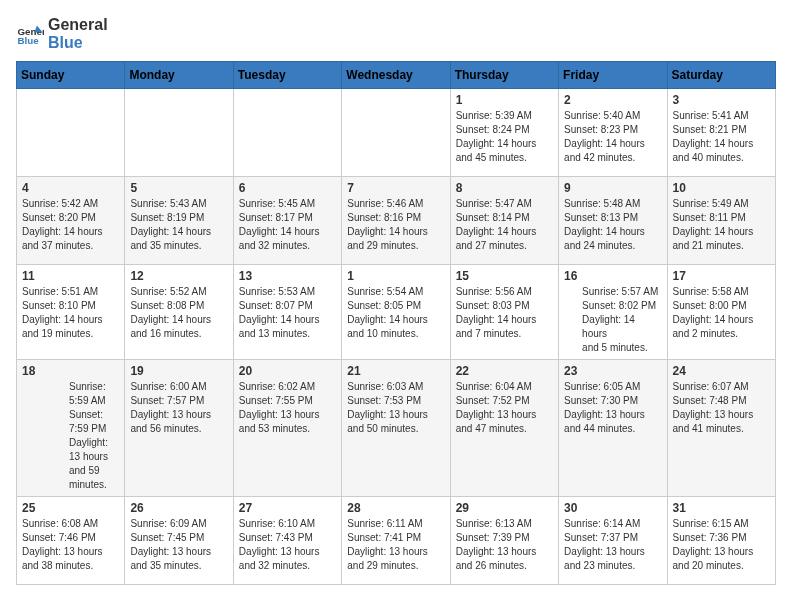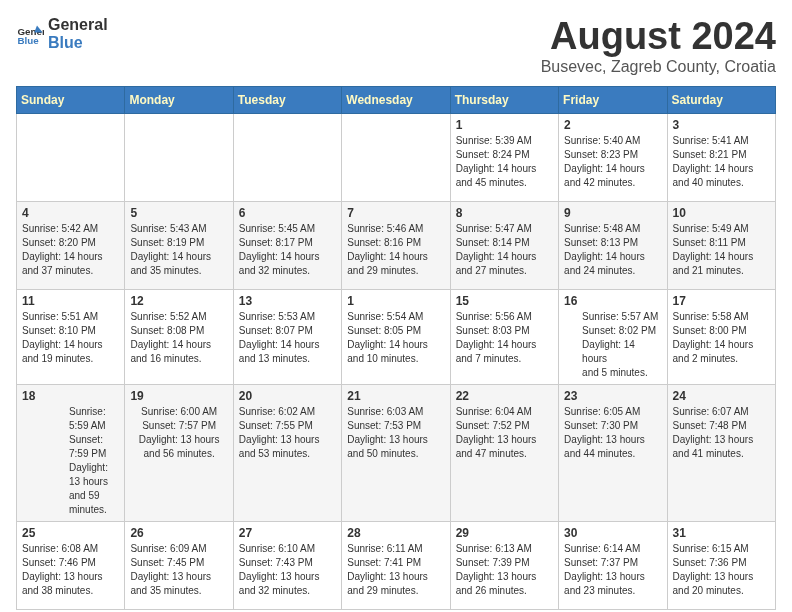--- a/index.html
+++ b/index.html
@@ -38,21 +38,21 @@
       font-size: 16px;
       color: #555;
     }
     table {
       width: 100%;
       border-collapse: collapse;
       table-layout: fixed;
     }
     thead th {
       background-color: #3a7bbf;
-      color: #fef9c3;
+      color: #000000;
       font-size: 12px;
       font-weight: bold;
       padding: 6px 4px;
       text-align: left;
       border: 1px solid #2e6aa0;
     }
     tbody td {
       border: 1px solid #ccc;
       vertical-align: top;
       padding: 4px 5px;
@@ -87,24 +87,20 @@
     <svg class="logo-icon" viewBox="0 0 40 40">
       <text x="2" y="22" font-size="14" font-weight="bold" fill="#333">General</text>
       <polygon points="30,8 38,18 26,18" fill="#3a7bbf"></polygon>
       <text x="2" y="34" font-size="14" font-weight="bold" fill="#3a7bbf">Blue</text>
     </svg>
     <div style="display:flex;flex-direction:column;line-height:1.1">
       <span style="font-size:16px;font-weight:bold;color:#333;">General</span>
       <span style="font-size:16px;font-weight:bold;color:#3a7bbf;">Blue</span>
     </div>
   </div>
-  <div class="title-area">
-    <div class="month-title">August 2024</div>
-    <div class="location-title">Busevec, Zagreb County, Croatia</div>
-  </div>
 </div>
 
 <table>
   <thead>
     <tr>
     <th>Sunday</th>
         <th>Monday</th>
         <th>Tuesday</th>
         <th>Wednesday</th>
         <th>Thursday</th>
@@ -245,21 +241,21 @@
       <tr>
         <td>
           <span class="day-num">18</span>
           <div class="day-info" style="white-space: pre-line; margin-left: 47px;">Sunrise: 5:59 AM
 Sunset: 7:59 PM
 Daylight: 13 hours
 and 59 minutes.</div>
         </td>
         <td>
           <span class="day-num">19</span>
-          <div class="day-info" style="white-space: pre-line; text-align: center;">Sunrise: 6:00 AM
+          <div class="day-info" style="white-space: pre-line;">Sunrise: 6:00 AM
 Sunset: 7:57 PM
 Daylight: 13 hours
 and 56 minutes.</div>
         </td>
         <td>
           <span class="day-num">20</span>
           <div class="day-info" style="white-space: pre-line;">Sunrise: 6:02 AM
 Sunset: 7:55 PM
 Daylight: 13 hours
 and 53 minutes.</div>

